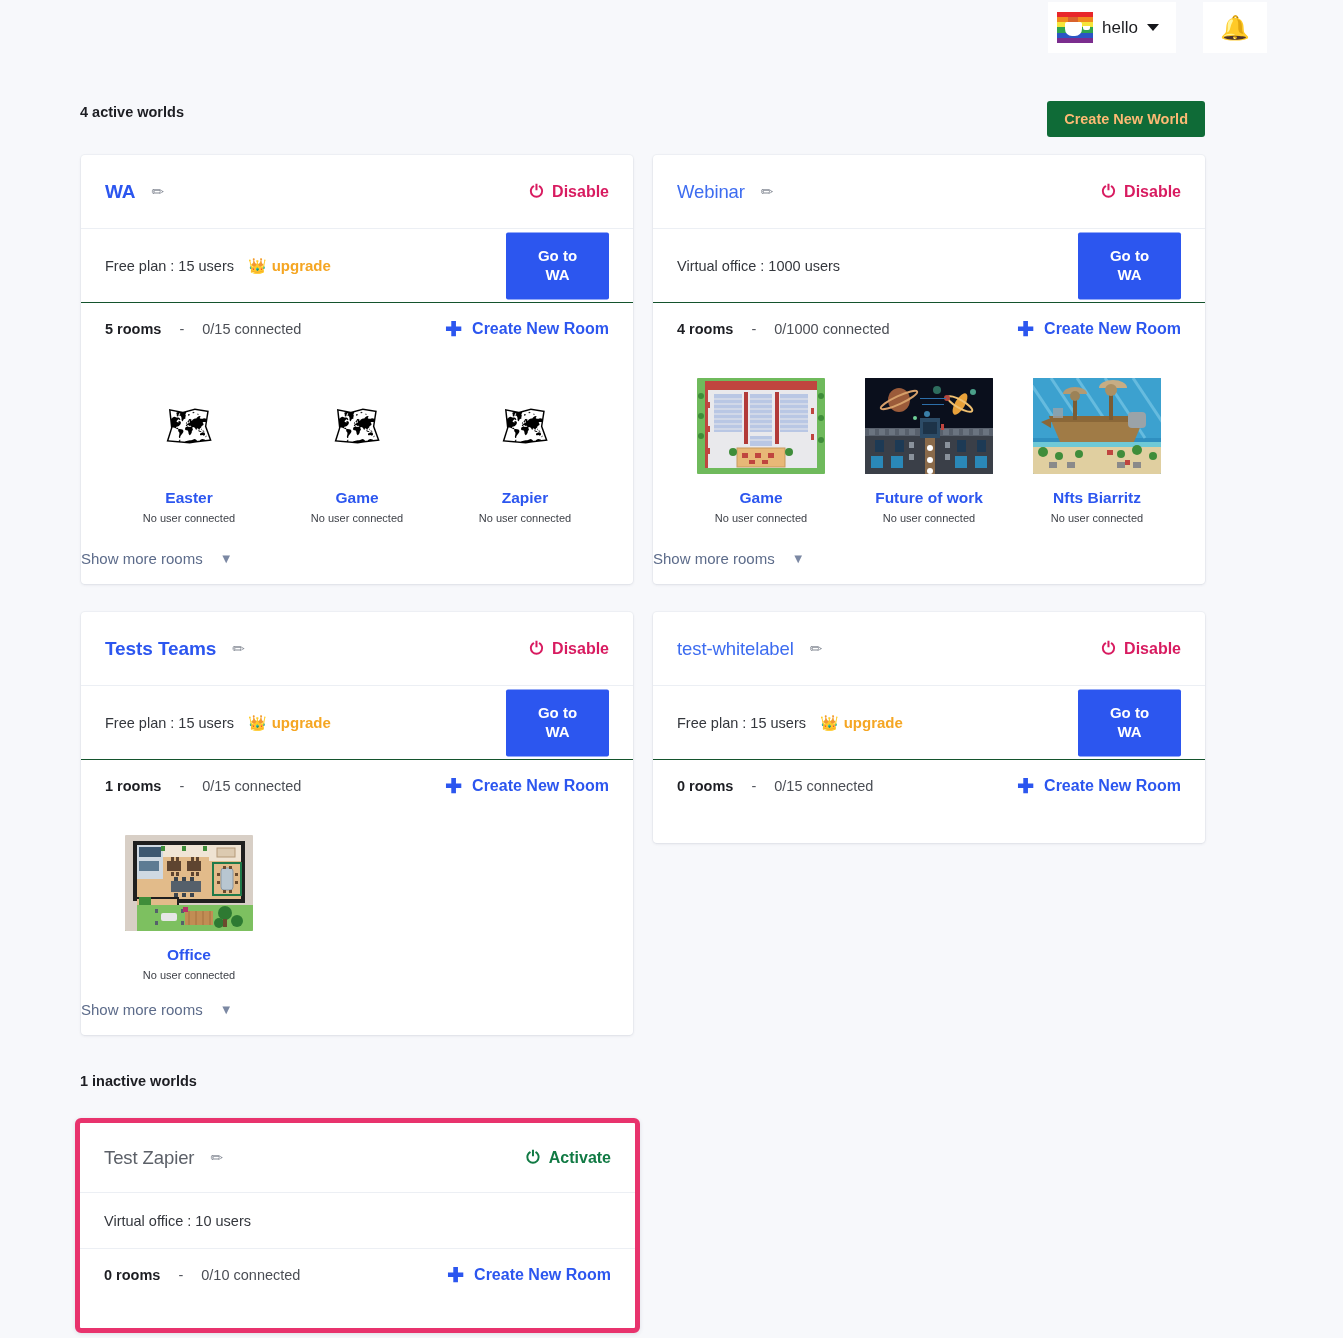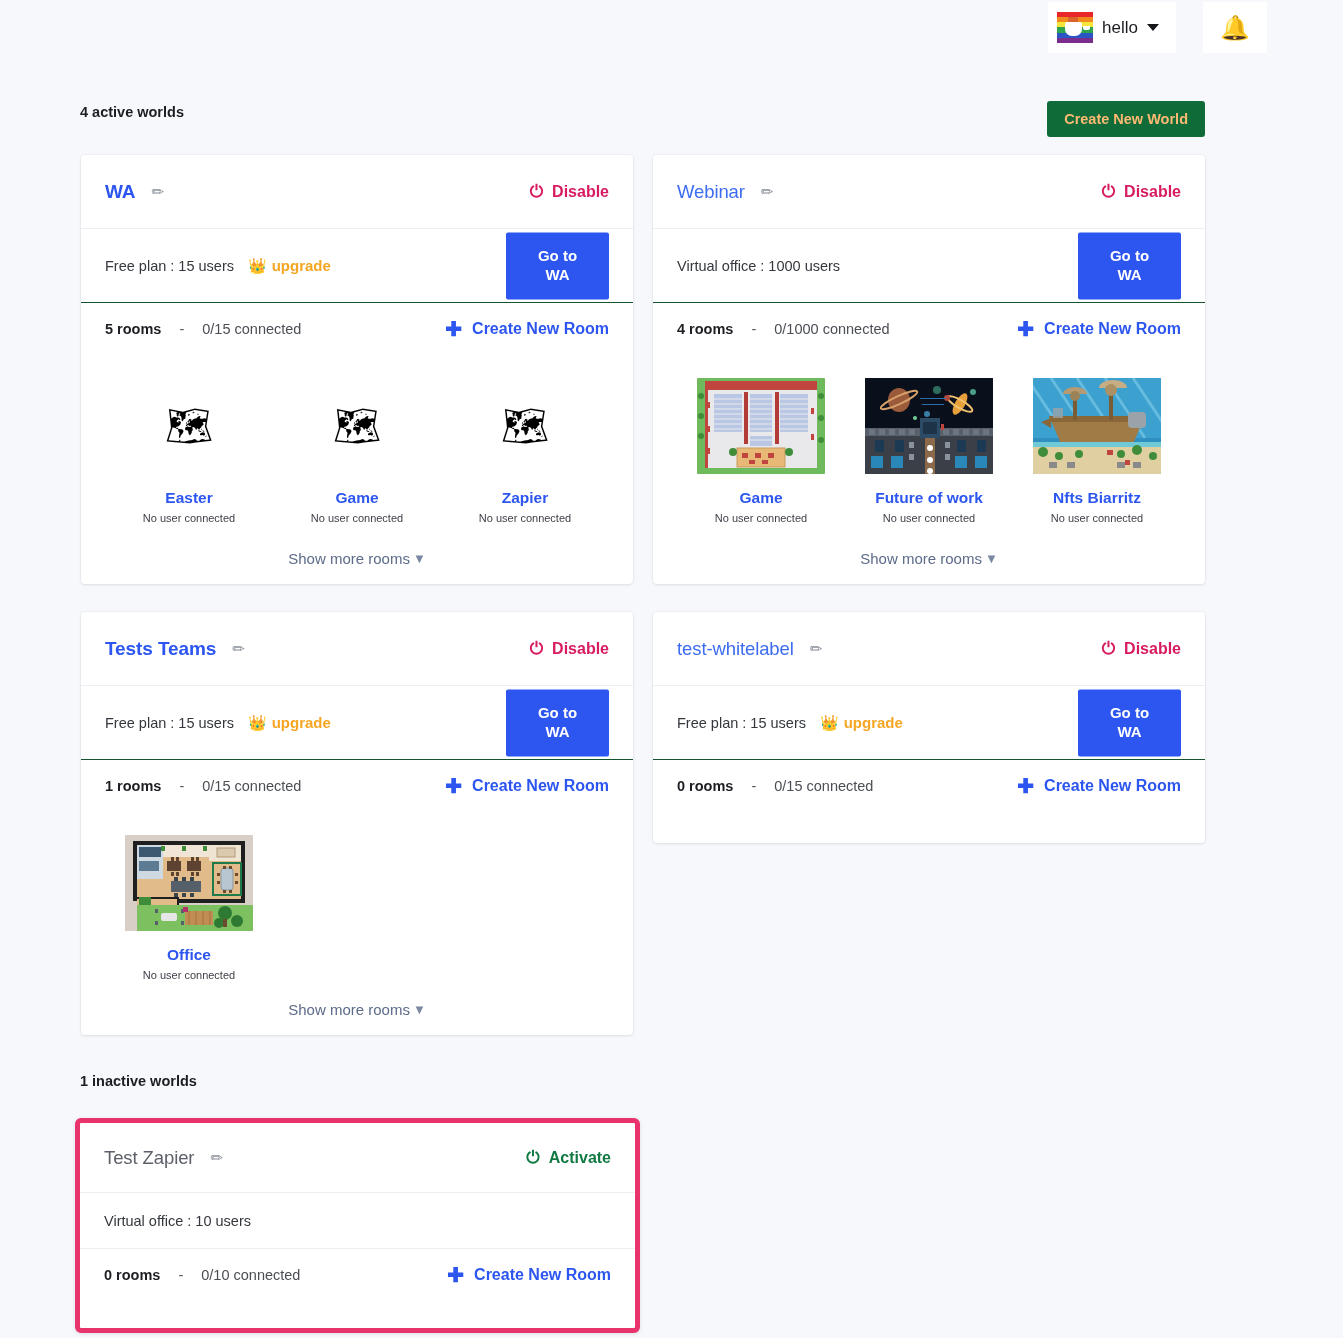--- a/index.html
+++ b/index.html
@@ -146,21 +146,21 @@
     cursor: pointer;
   }
   .room-status { margin-top: 5px; font-size: 11px; color: #3c3f46; }
   .map-glyph { font-size: 38px; line-height: 1; filter: grayscale(1) brightness(.18); }
   .thumb {
     width: 128px; height: 96px; display: block; border-radius: 1px;
   }
 
   .show-more {
     position: absolute; bottom: 17px; left: 0; width: 100%;
-    display: flex; align-items: center; justify-content: center; gap: 3px;
+    display: flex; align-items: center; gap: 17px;
     color: #5a6versus; font-size: 15px; cursor: pointer;
   }
   .show-more { color: #5c6b8a; }
   .chev { font-size: 13px; color: #7b88a3; }
 </style>
 </head>
 <body>
 
 <div class="page">
 

